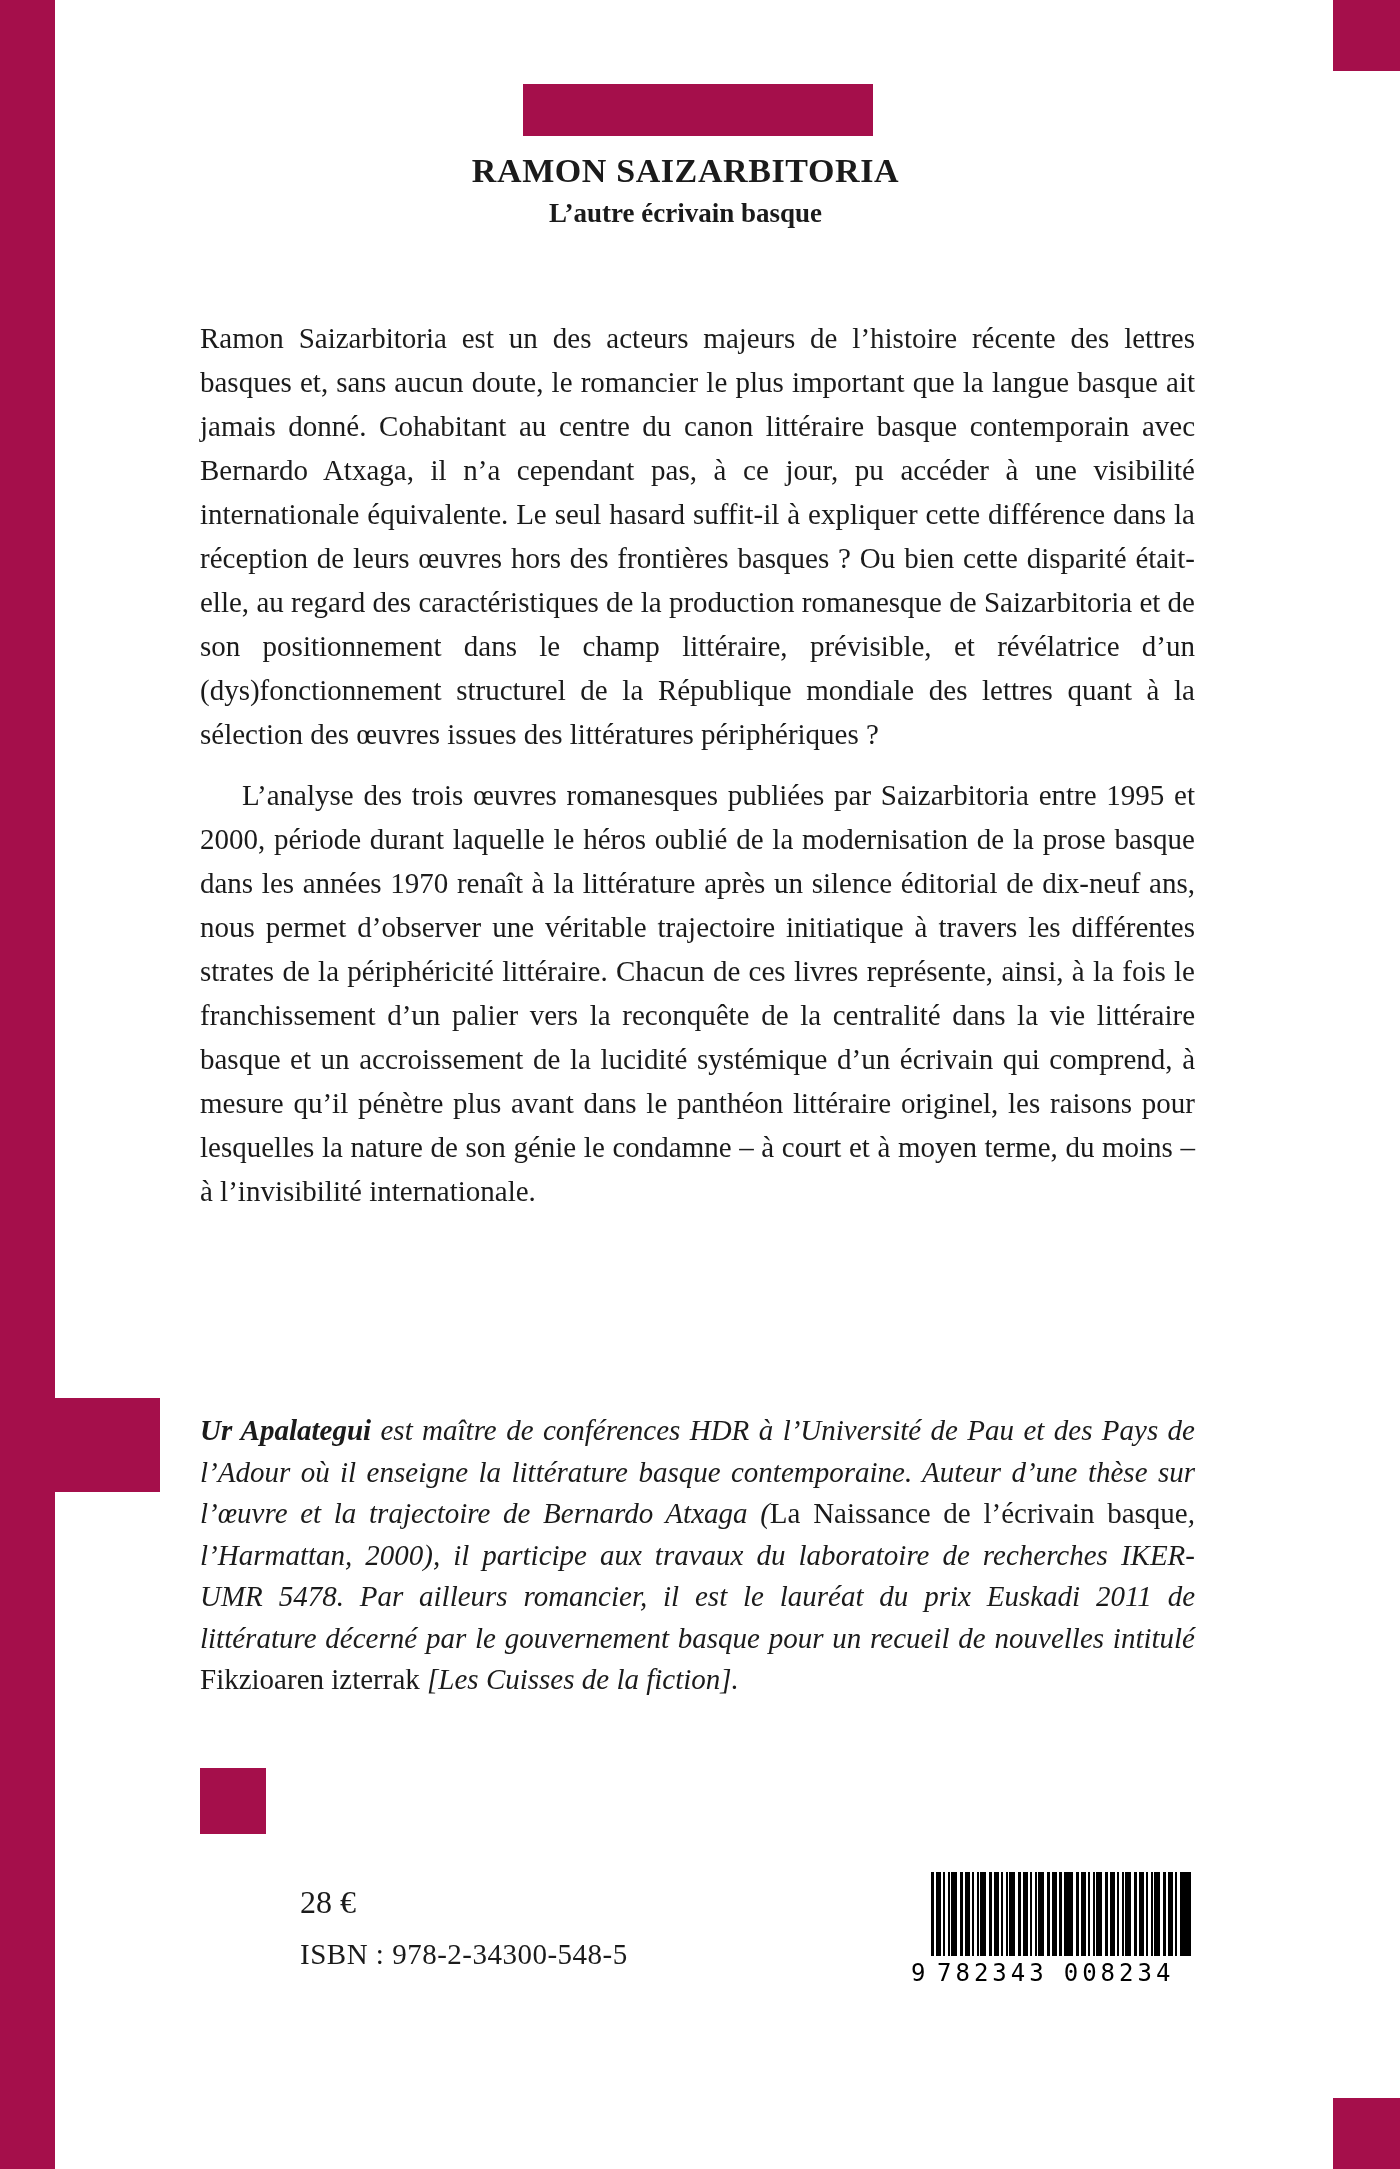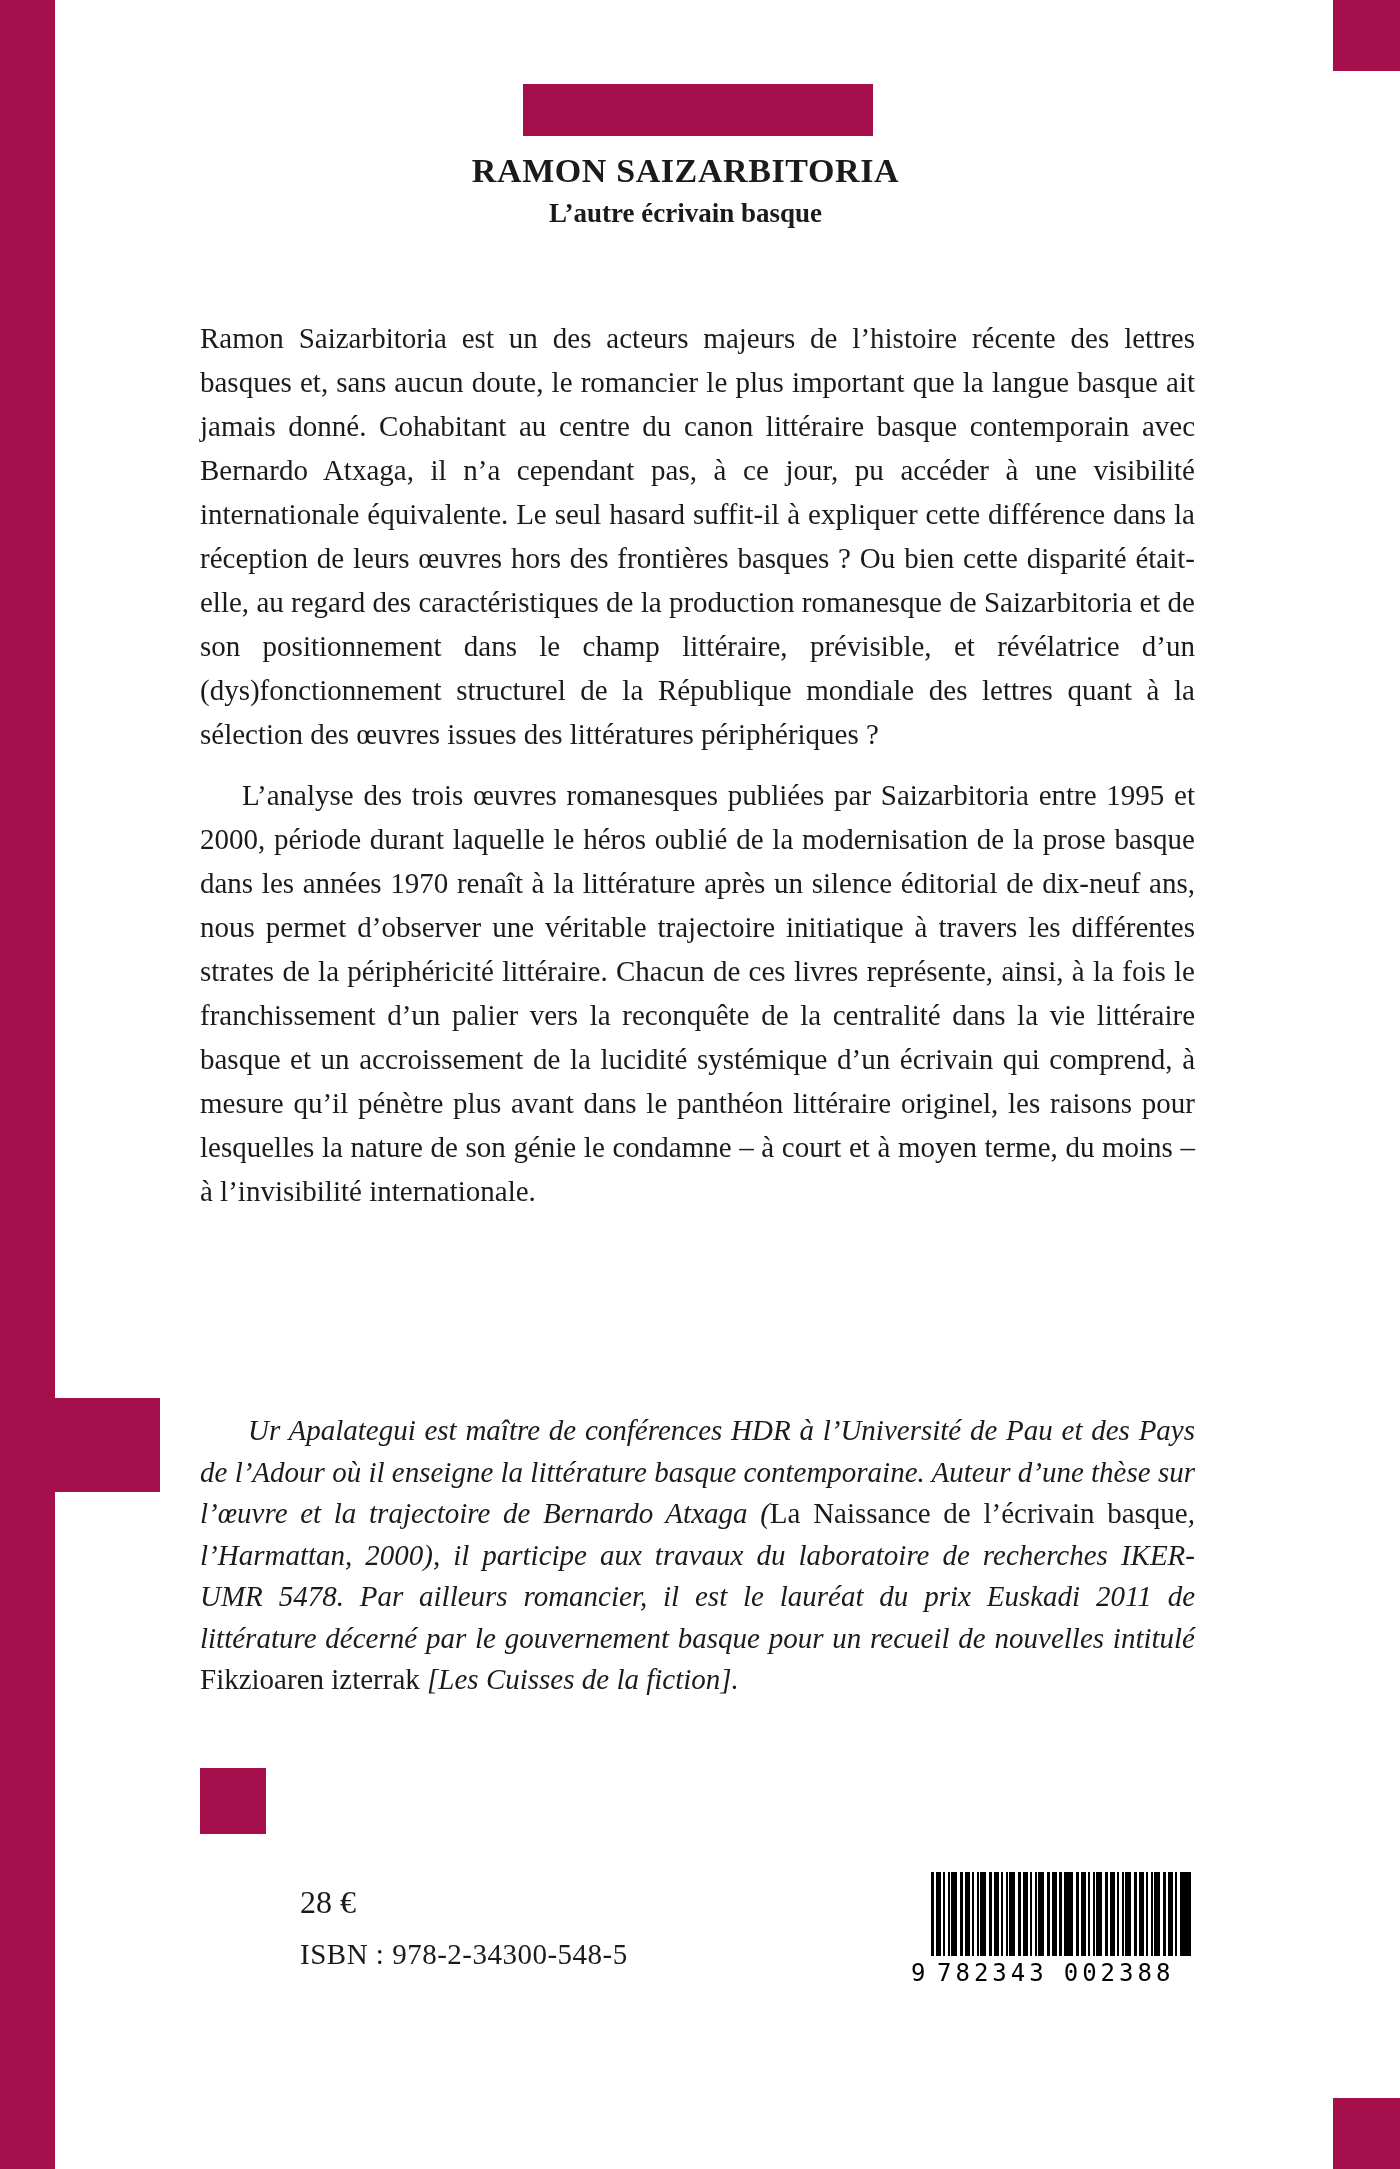--- a/index.html
+++ b/index.html
@@ -48,21 +48,21 @@
   .synopsis p.indented { text-indent: 42px; margin-top: 17px; }
 
   .bio {
     position: absolute;
     left: 200px; top: 1410px; width: 995px;
     font-size: 29px;
     line-height: 41.5px;
     text-align: justify;
     font-style: italic;
   }
-  .bio .name  { font-weight: normal; margin-left: 48px; }
+  .bio .name  { font-weight: bold; }
   .bio .roman { font-style: normal; }
 
   .isbn {
     position: absolute;
     left: 300px; top: 1938px;
     font-size: 29px;
     letter-spacing: 0.5px;
   }
   .price {
     position: absolute;
@@ -143,17 +143,17 @@
     <div class="barcode-bars"></div>
     <div class="guard g-left"></div>
     <div class="guard g-left2"></div>
     <div class="guard g-mid"></div>
     <div class="guard g-mid2"></div>
     <div class="guard g-right"></div>
     <div class="guard g-right2"></div>
     <div class="barcode-digits">
       <span class="d-first">9</span>
       <span class="d-left">782343</span>
-      <span class="d-right">002388</span>
+      <span class="d-right">008234</span>
     </div>
   </div>
 
 </div>
 
 </body></html>

